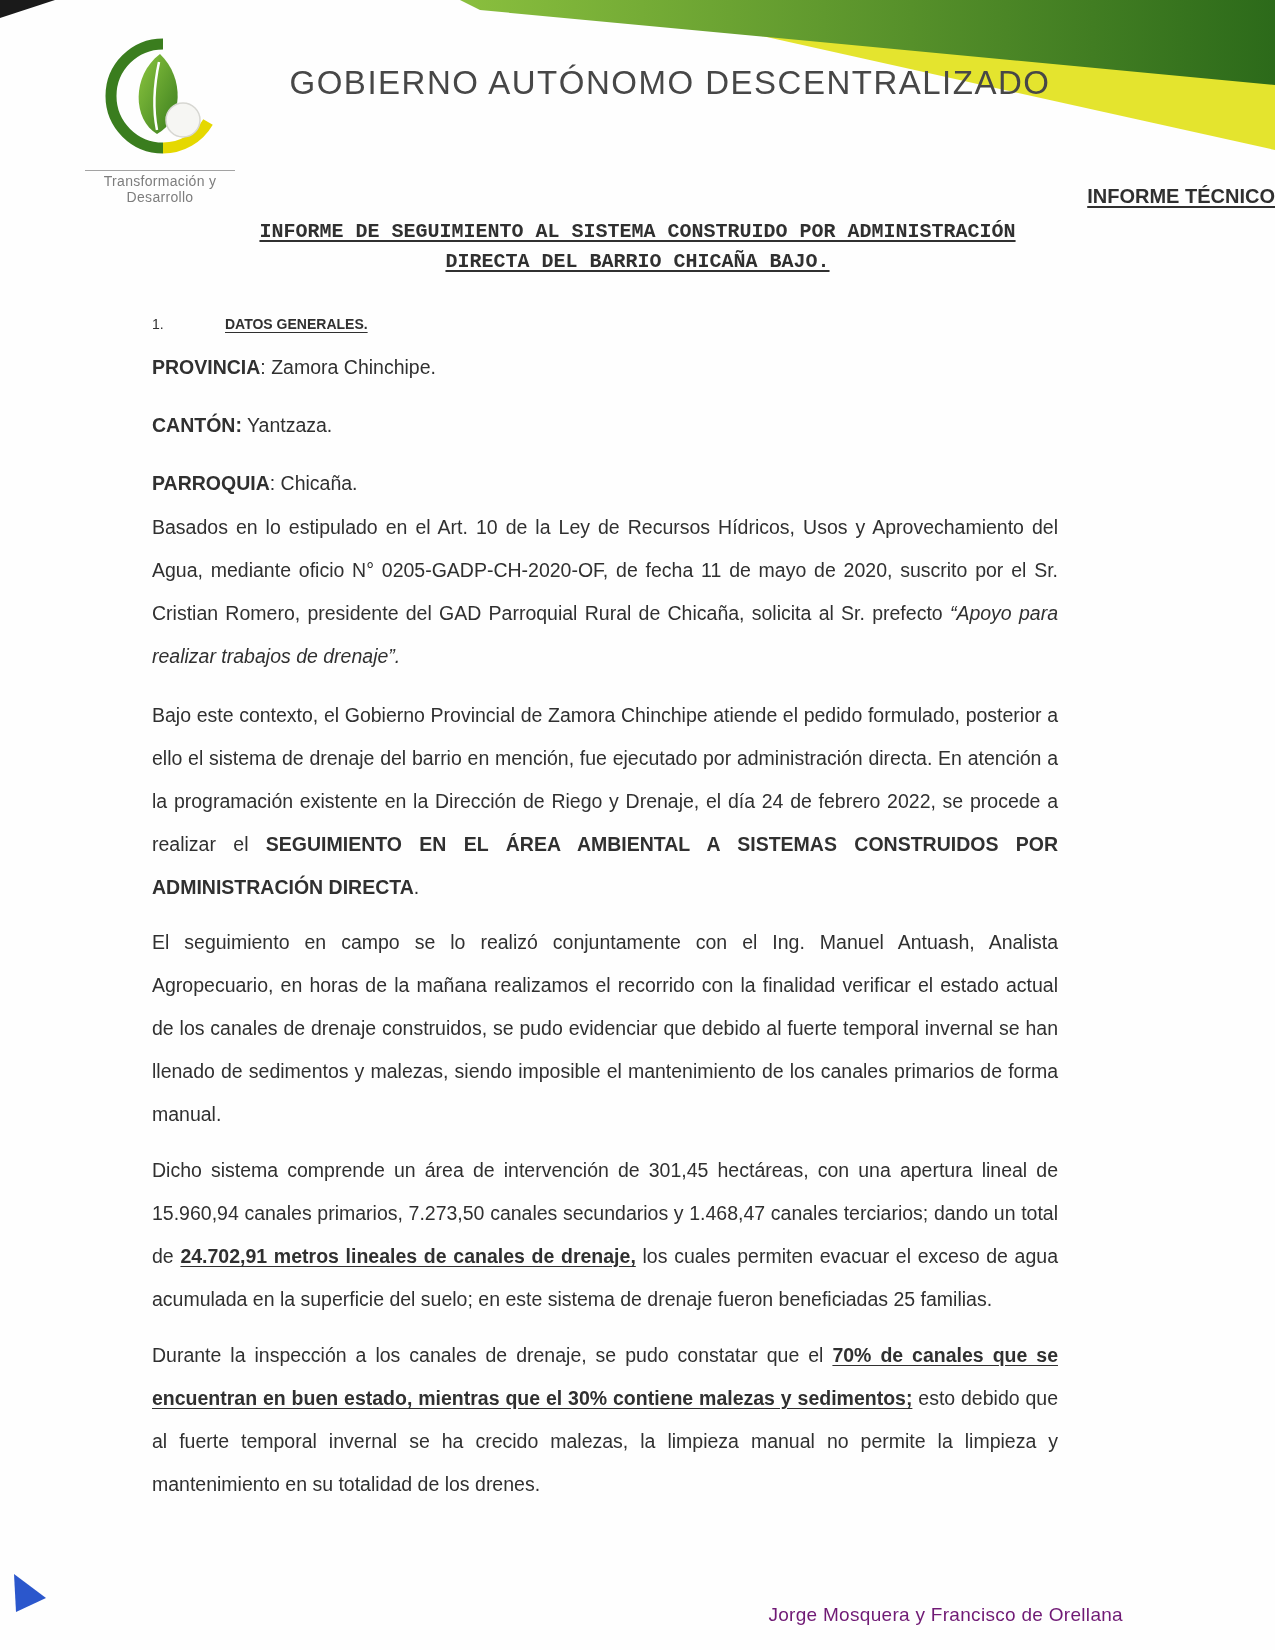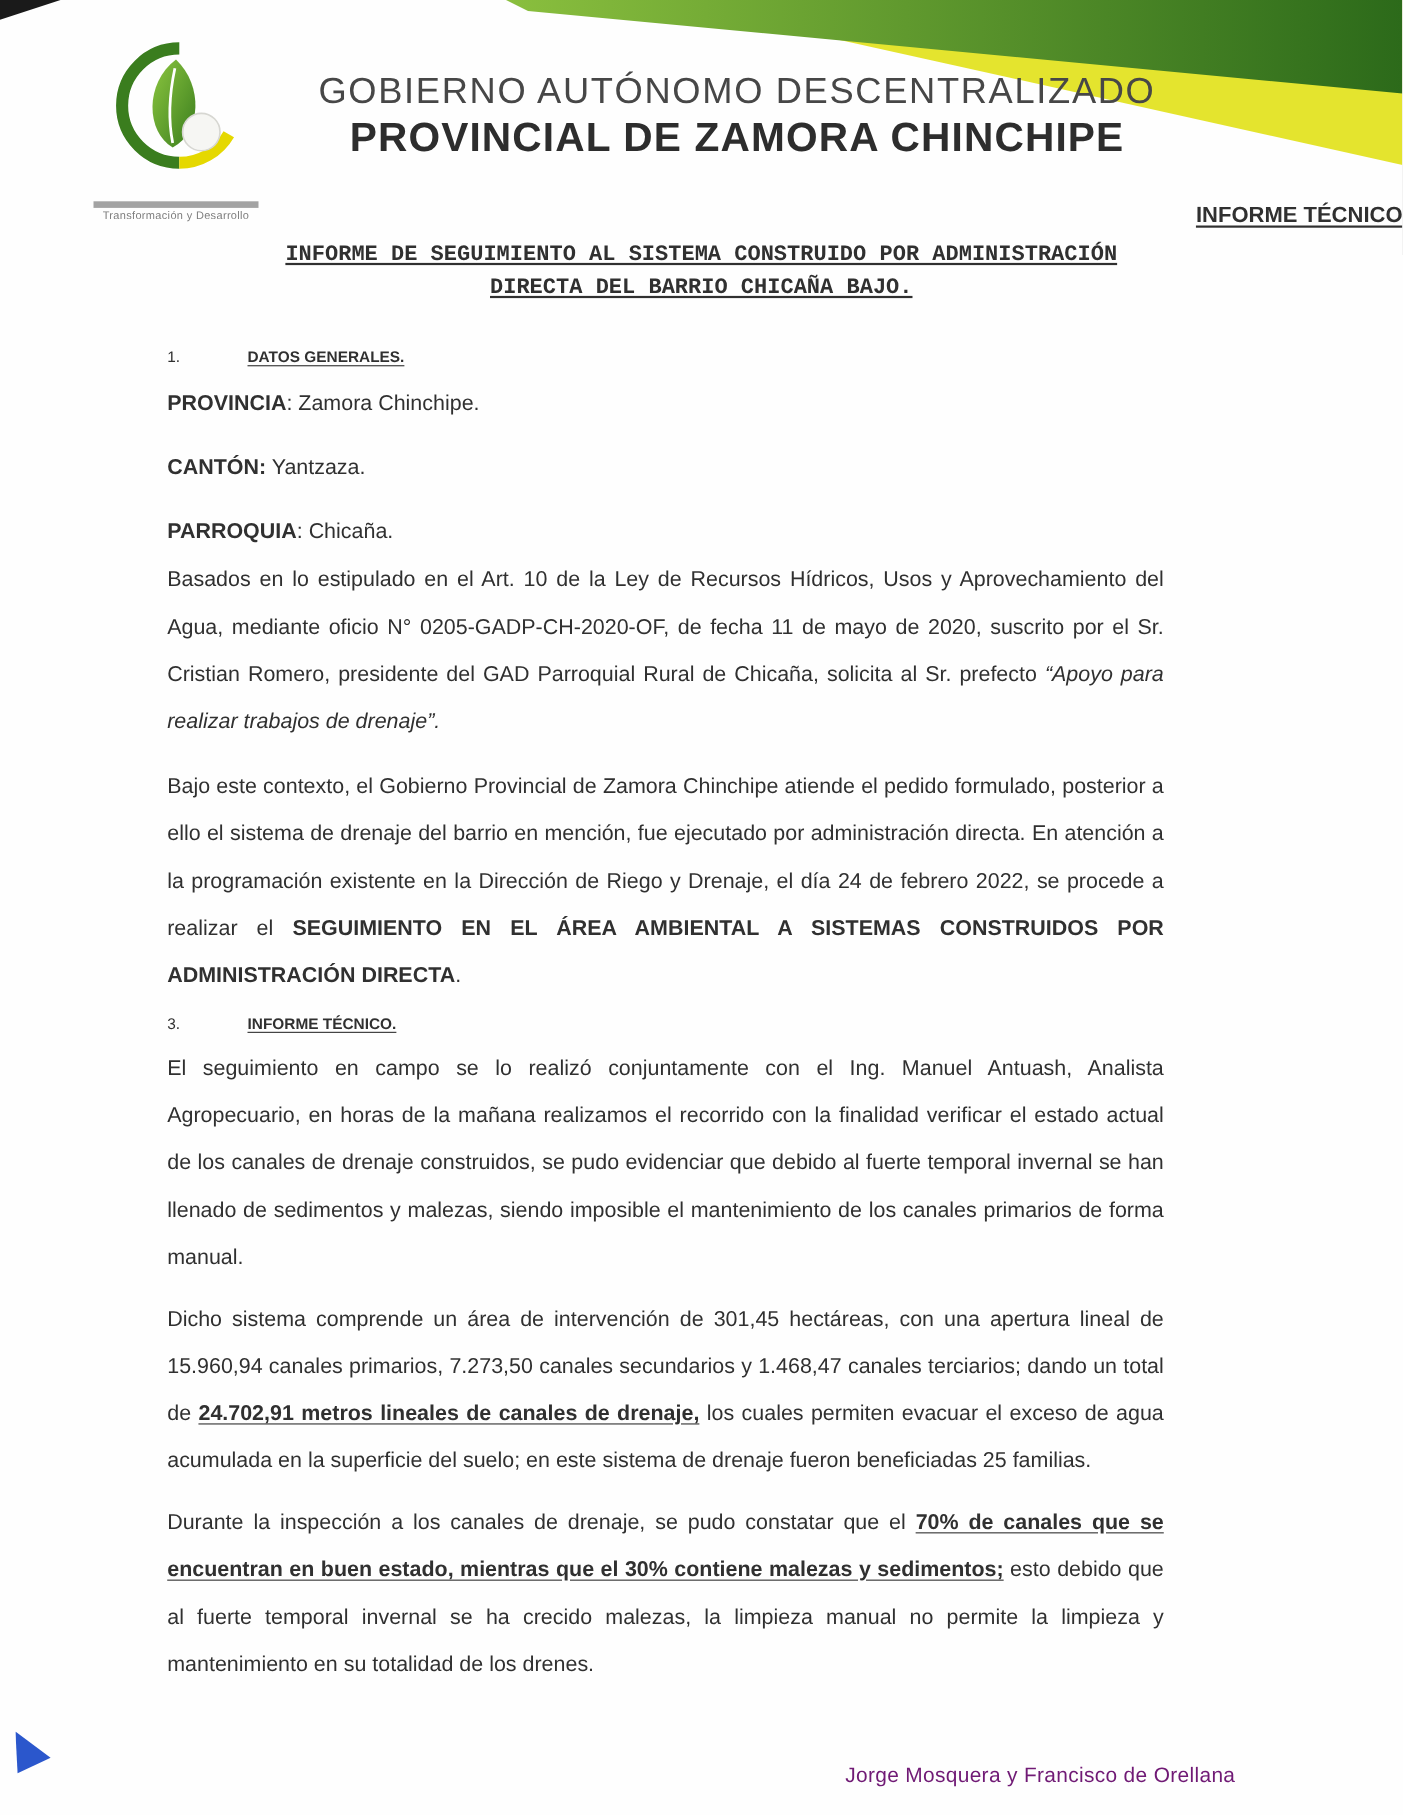--- a/index.html
+++ b/index.html
@@ -11,22 +11,22 @@
     overflow:hidden;
     font-family:"Liberation Sans", sans-serif;
     color:#303030;
   }
   
   .ribbon{position:absolute;top:0;left:0;width:1275px;height:170px;pointer-events:none;}
   .corner-artifact{position:absolute;top:0;left:0;}
   .header{position:relative;height:175px;}
   .logo-wrap{position:absolute;left:85px;top:36px;width:150px;text-align:center;}
   .logo-caption{
-    margin-top:20px;border-top:6px solid #a3a3a3;padding-top:2px;
-    font-size:10px;color:#7d7d7d;letter-spacing:0.3px;
+    margin-top:8px;border-top:1px solid #a3a3a3;padding-top:2px;
+    font-size:14px;color:#7d7d7d;letter-spacing:0.3px;
   }
   .org-block{position:absolute;left:240px;top:64px;width:860px;text-align:center;}
   .org-line1{font-size:33px;color:#474747;letter-spacing:1.5px;font-weight:400;}
   .org-line2{font-size:37px;color:#2d2d2d;letter-spacing:1px;font-weight:700;margin-top:2px;}
   
   .doc-title{
     margin-top:10px;text-align:right;
     font-size:20px;font-weight:700;
     text-decoration:underline;text-underline-offset:3px;
   }
@@ -89,21 +89,20 @@
         <path d="M70,8 A52,52 0 1 0 70,112" fill="none" stroke-width="11" stroke="#3a7d1e"></path>
         <path d="M70,112 A52,52 0 0 0 115,86" fill="none" stroke-width="11" stroke="#e5d800"></path>
         <path d="M67,18 C38,40 40,84 64,98 C90,84 92,42 67,18 Z" fill="url(#gradLeaf)"></path>
         <path d="M66,26 C60,54 60,74 64,94" fill="none" stroke="#ffffff" stroke-width="2.5"></path>
         <circle cx="90" cy="84" r="17" fill="#f6f6f3" stroke="#d7d7d2" stroke-width="1.5"></circle>
       </svg>
       <div class="logo-caption">Transformación y Desarrollo</div>
     </div>
     <div class="org-block">
       <div class="org-line1">GOBIERNO AUTÓNOMO DESCENTRALIZADO</div>
-      <div class="org-line2">PROVINCIAL DE ZAMORA CHINCHIPE</div>
     </div>
   </div>
 
   <div class="doc-title">INFORME TÉCNICO</div>
 
   <div class="doc-subtitle">
     <span>INFORME DE SEGUIMIENTO AL SISTEMA CONSTRUIDO POR ADMINISTRACIÓN</span><br>
     <span>DIRECTA DEL BARRIO CHICAÑA BAJO.</span>
   </div>
 
@@ -121,23 +120,20 @@
     </div>
     <div class="field">
       <span class="f-label">PARROQUIA</span><span>: Chicaña.</span>
     </div>
 
 
     <p class="para p1"><span>Basados en lo estipulado en el Art. 10 de la Ley de Recursos Hídricos, Usos y Aprovechamiento del Agua, mediante oficio N° 0205-GADP-CH-2020-OF, de fecha 11 de mayo de 2020, suscrito por el Sr. Cristian Romero, presidente del GAD Parroquial Rural de Chicaña, solicita al Sr. prefecto </span><span style="font-style: italic;">“Apoyo para realizar trabajos de drenaje”.</span></p>
 
     <p class="para p2"><span>Bajo este contexto, el Gobierno Provincial de Zamora Chinchipe atiende el pedido formulado, posterior a ello el sistema de drenaje del barrio en mención, fue ejecutado por administración directa. En atención a la programación existente en la Dirección de Riego y Drenaje, el día 24 de febrero 2022, se procede a realizar el </span><span style="font-weight: 700;">SEGUIMIENTO EN EL ÁREA AMBIENTAL A SISTEMAS CONSTRUIDOS POR ADMINISTRACIÓN DIRECTA</span><span>.</span></p>
 
-    <div class="sec-heading s3">
-      <span class="sec-num">3.</span><span class="sec-title">INFORME TÉCNICO.</span>
-    </div>
 
     <p class="para p3"><span>El seguimiento en campo se lo realizó conjuntamente con el Ing. Manuel Antuash, Analista Agropecuario, en horas de la mañana realizamos el recorrido con la finalidad verificar el estado actual de los canales de drenaje construidos, se pudo evidenciar que debido al fuerte temporal invernal se han llenado de sedimentos y malezas, siendo imposible el mantenimiento de los canales primarios de forma manual.</span></p>
 
     <p class="para p4"><span>Dicho sistema comprende un área de intervención de 301,45 hectáreas, con una apertura lineal de 15.960,94 canales primarios, 7.273,50 canales secundarios y 1.468,47 canales terciarios; dando un total de </span><span style="font-weight: 700; text-decoration: underline; text-underline-offset: 3px;">24.702,91 metros lineales de canales de drenaje,</span><span> los cuales permiten evacuar el exceso de agua acumulada en la superficie del suelo; en este sistema de drenaje fueron beneficiadas 25 familias.</span></p>
 
     <p class="para p5"><span>Durante la inspección a los canales de drenaje, se pudo constatar que el </span><span style="font-weight: 700; text-decoration: underline; text-underline-offset: 3px;">70% de canales que se encuentran en buen estado, mientras que el 30% contiene malezas y sedimentos;</span><span> esto debido que al fuerte temporal invernal se ha crecido malezas, la limpieza manual no permite la limpieza y mantenimiento en su totalidad de los drenes.</span></p>
 
   </div>
 
   <div class="footer-credit">Jorge Mosquera y Francisco de Orellana</div>

